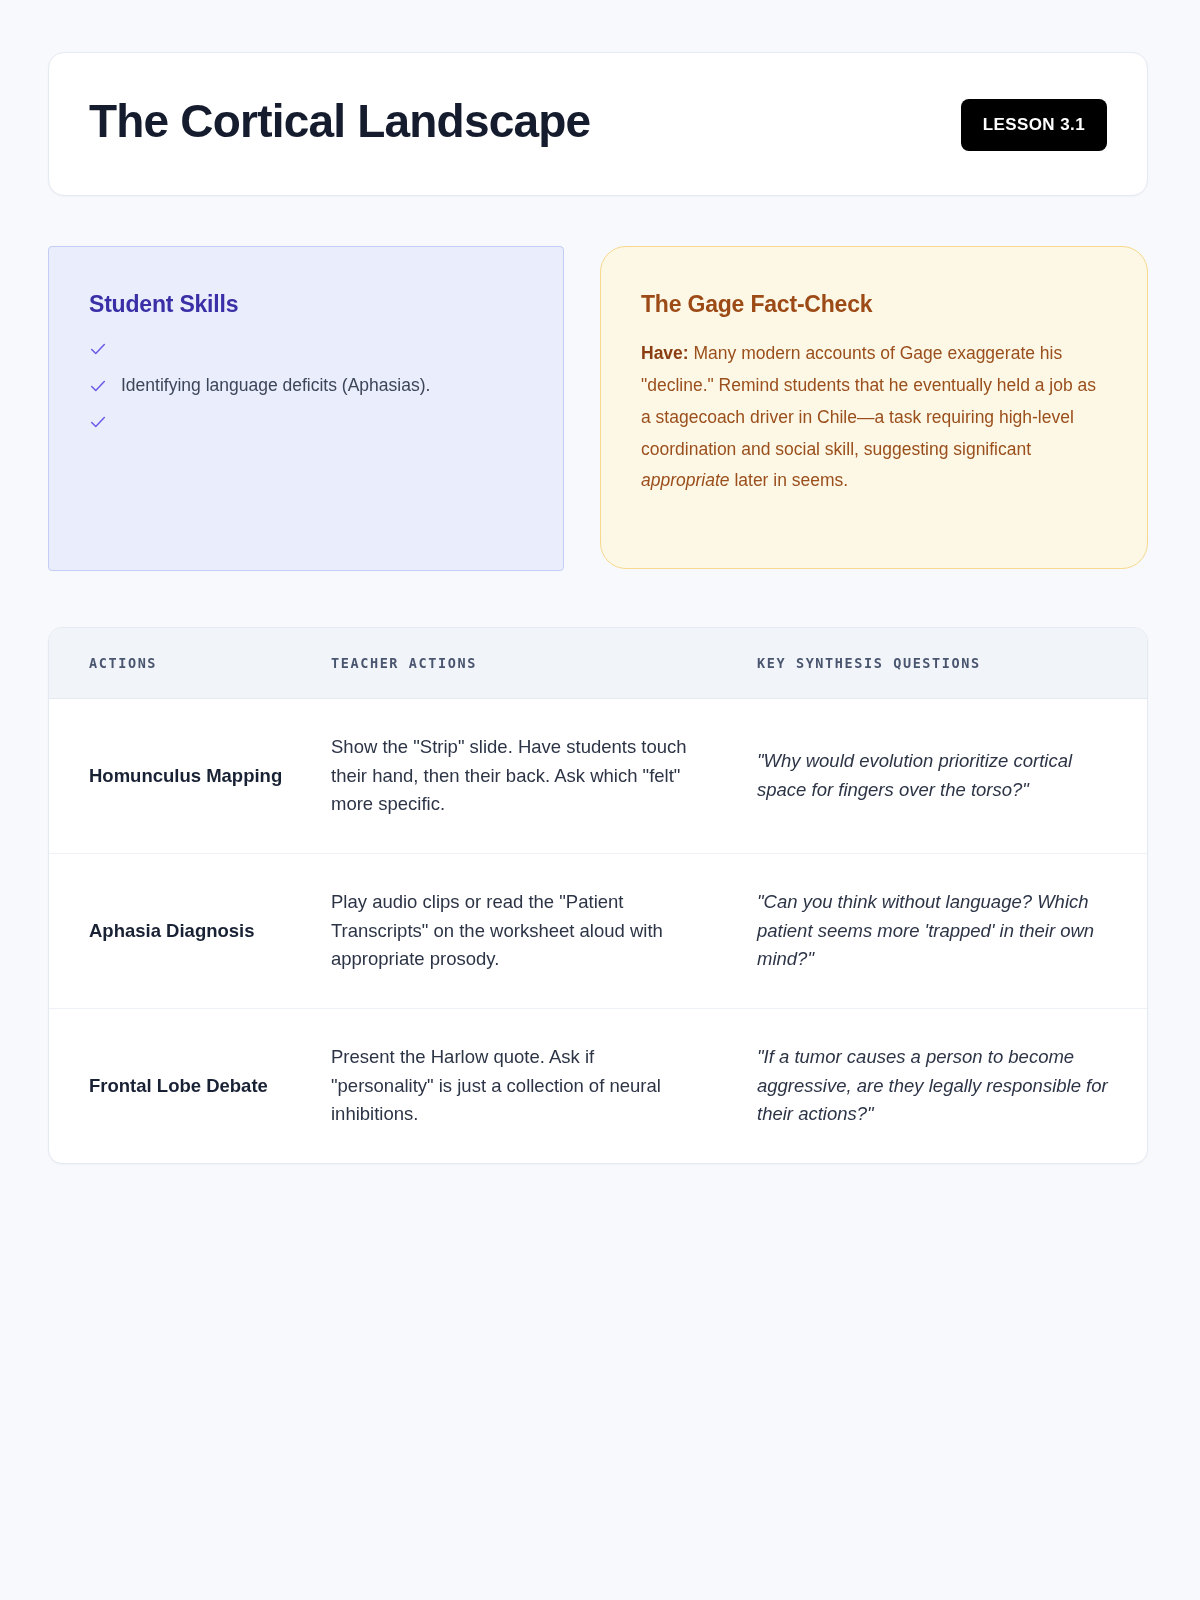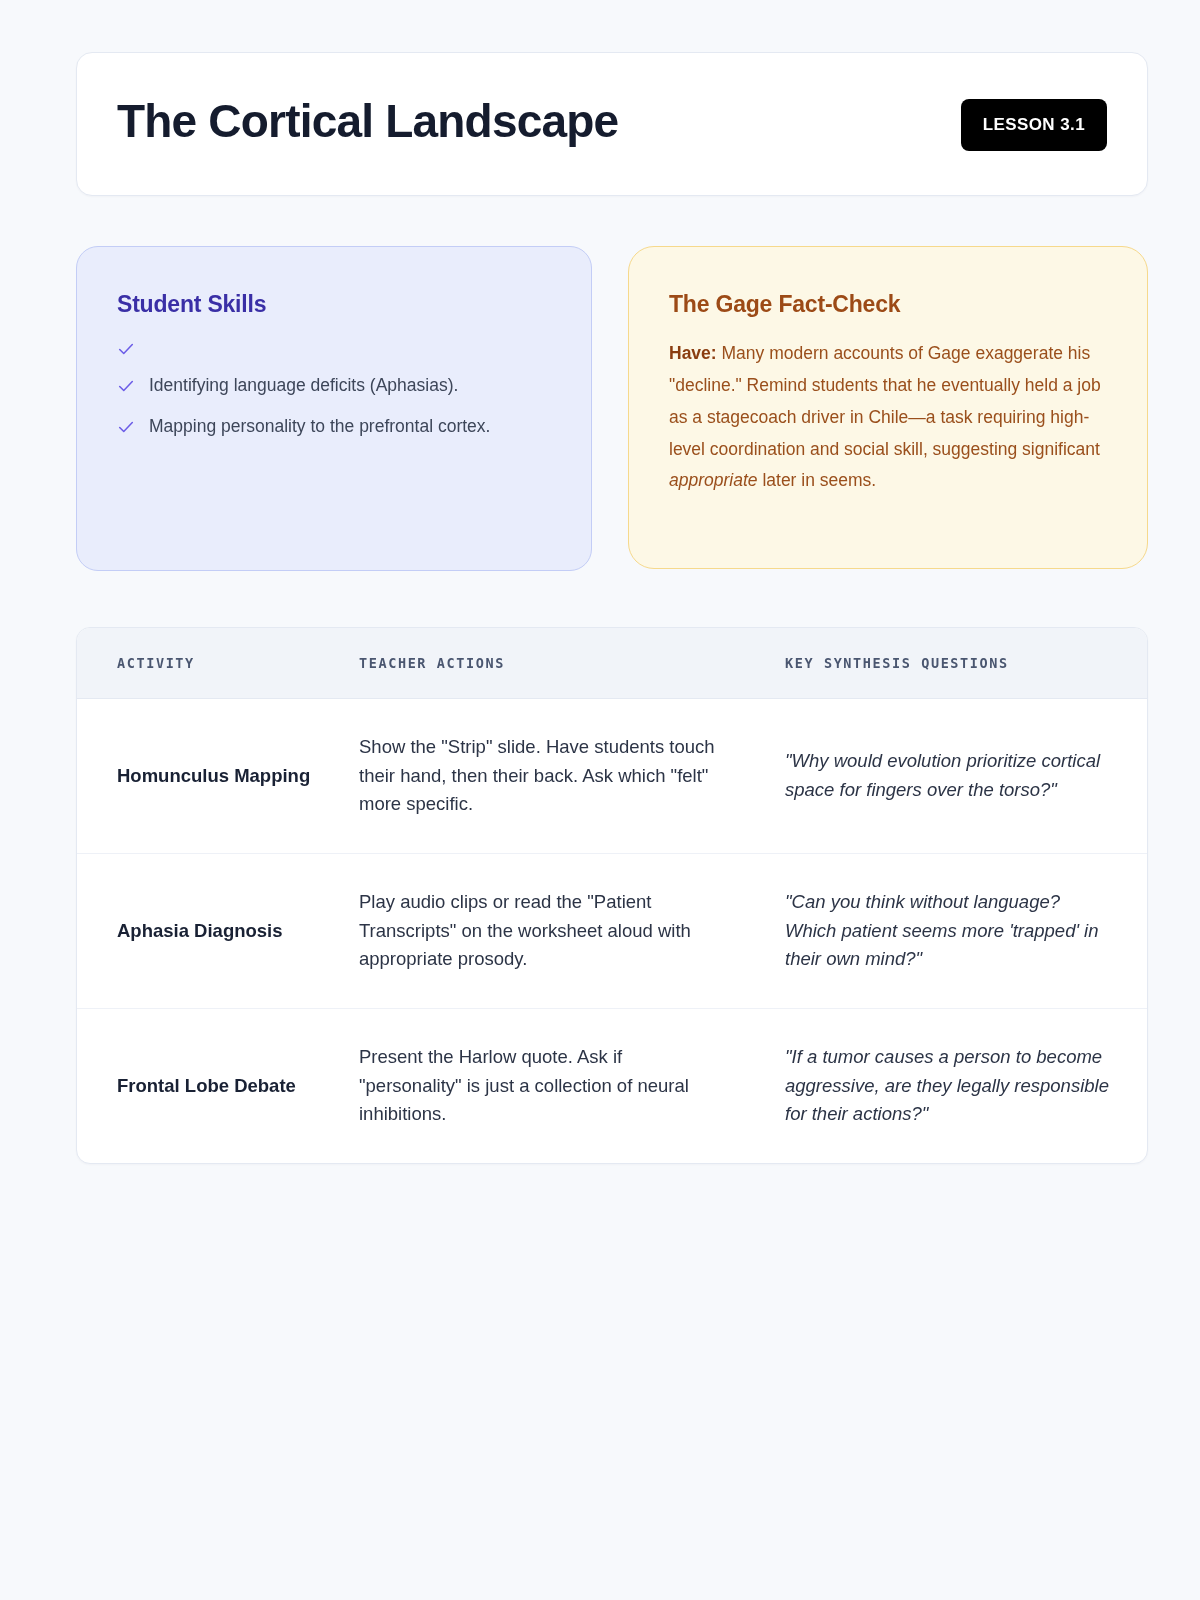--- a/index.html
+++ b/index.html
@@ -6,21 +6,21 @@
 
   body {
     width: 1200px;
     height: 1600px;
     background: #f7f9fc;
     font-family: "Liberation Sans", sans-serif;
     -webkit-font-smoothing: antialiased;
   }
 
   .page {
-    padding: 52px 52px 0 76px;
+    padding: 52px 52px 0 48px;
   }
 
   
   .header-card {
     background: #ffffff;
     border: 1px solid #e4e9f2;
     border-radius: 16px;
     padding: 40px 40px 44px 40px;
     display: flex;
     justify-content: space-between;
@@ -64,21 +64,21 @@
     display: flex;
     gap: 36px;
     margin-top: 50px;
     align-items: flex-start;
   }
 
   .skills-card {
     width: 516px;
     background: #e9edfc;
     border: 1px solid #c3cdf6;
-    border-radius: 22px;
+    border-radius: 4px;
     padding: 44px 38px 44px 40px;
     min-height: 325px;
   }
 
   .skills-title {
     font-size: 23px;
     font-weight: 700;
     color: #3a2fa6;
     letter-spacing: -0.2px;
     margin-bottom: 22px;
@@ -220,38 +220,37 @@
         <svg class="check-icon" viewBox="0 0 20 20" fill="none" stroke="currentColor" stroke-width="1.7" stroke-linecap="round" stroke-linejoin="round">
             <path d="M3 10.5 L7.5 15 L17 5"></path>
           </svg>
         <span class="skill-text">Identifying language deficits (Aphasias).</span>
       </div>
 
       <div class="skill-item">
         <svg class="check-icon" viewBox="0 0 20 20" fill="none" stroke="currentColor" stroke-width="1.7" stroke-linecap="round" stroke-linejoin="round">
             <path d="M3 10.5 L7.5 15 L17 5"></path>
           </svg>
-        <span class="skill-text">Mapping personality to the prefrontal cortex.</span>
       </div>
     </div>
 
     <div class="note-card">
       <div class="note-title">The Gage Fact-Check</div>
       <div class="note-body">
         <b>Have:</b><span> Many modern accounts of Gage exaggerate his "decline." Remind students that he eventually held a job as a stagecoach driver in Chile—a task requiring high-level coordination and social skill, suggesting significant </span><i>appropriate</i><span> later in seems.</span>
       </div>
     </div>
 
   </div>
 
   <div class="table-card">
     <table>
       <thead>
         <tr>
-          <th class="c1">ACTIVITY</th>
+          <th class="c1">ACTIONS</th>
           <th class="c2">TEACHER ACTIONS</th>
           <th class="c3">KEY SYNTHESIS QUESTIONS</th>
         </tr>
       </thead>
       <tbody>
         <tr>
           <td class="col-activity">Homunculus Mapping</td>
           <td class="col-actions">Show the "Strip" slide. Have students touch their hand, then their back. Ask which "felt" more specific.</td>
           <td class="col-questions">"Why would evolution prioritize cortical space for fingers over the torso?"</td>
         </tr>

